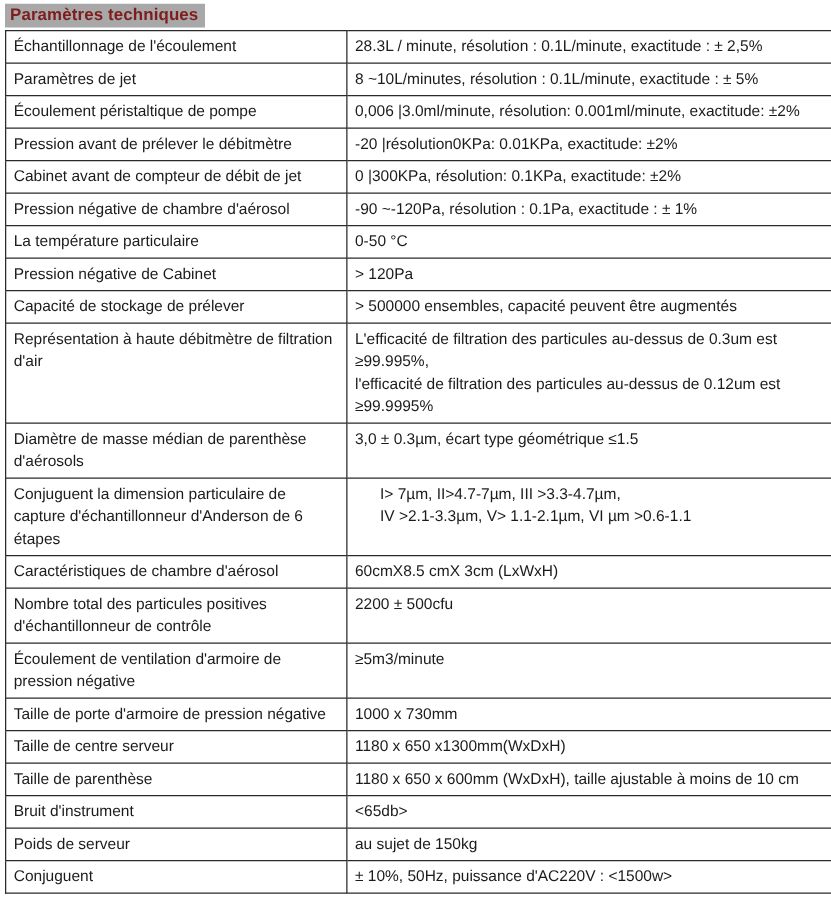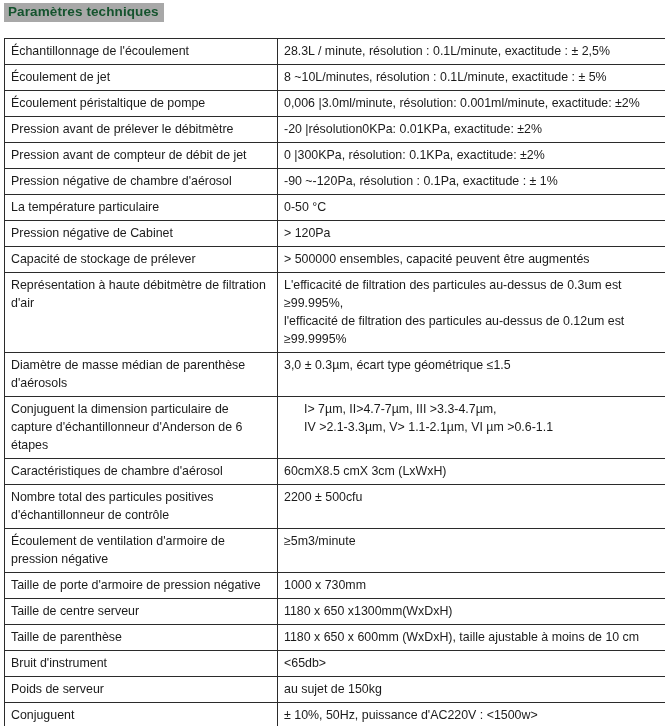--- a/index.html
+++ b/index.html
@@ -15,24 +15,24 @@
     -webkit-font-smoothing: antialiased;
   }
   .page {
     position: relative;
     width: 665px;
     height: 726px;
     overflow: hidden;
   }
   .doc-title {
     display: inline-block;
-    margin: 3px 0 16px 4px;
+    margin: 3px 0 2px 4px;
     padding: 1px 5px 2px 4px;
     background: #a8a8a8;
-    color: #14532d;
+    color: #7f1d1d;
     font-size: 13.5px;
     font-weight: bold;
     letter-spacing: 0.1px;
     line-height: 16px;
   }
   table.spec {
     border-collapse: collapse;
     table-layout: fixed;
     width: 651px;
     margin-left: 4px;
@@ -64,33 +64,33 @@
 
   <div class="doc-title">Paramètres techniques</div>
 
   <table class="spec">
     <tbody>
         <tr>
           <td class="param">Échantillonnage de l'écoulement</td>
           <td class="value">28.3L / minute, résolution : 0.1L/minute, exactitude : ± 2,5%</td>
         </tr>
         <tr>
-          <td class="param">Écoulement de jet</td>
+          <td class="param">Paramètres de jet</td>
           <td class="value">8 ~10L/minutes, résolution : 0.1L/minute, exactitude : ± 5%</td>
         </tr>
         <tr>
           <td class="param">Écoulement péristaltique de pompe</td>
           <td class="value">0,006 |3.0ml/minute, résolution: 0.001ml/minute, exactitude: ±2%</td>
         </tr>
         <tr>
           <td class="param">Pression avant de prélever le débitmètre</td>
           <td class="value">-20 |résolution0KPa: 0.01KPa, exactitude: ±2%</td>
         </tr>
         <tr>
-          <td class="param">Pression avant de compteur de débit de jet</td>
+          <td class="param">Cabinet avant de compteur de débit de jet</td>
           <td class="value">0 |300KPa, résolution: 0.1KPa, exactitude: ±2%</td>
         </tr>
         <tr>
           <td class="param">Pression négative de chambre d'aérosol</td>
           <td class="value">-90 ~-120Pa, résolution : 0.1Pa, exactitude : ± 1%</td>
         </tr>
         <tr>
           <td class="param">La température particulaire</td>
           <td class="value">0-50 °C</td>
         </tr>

